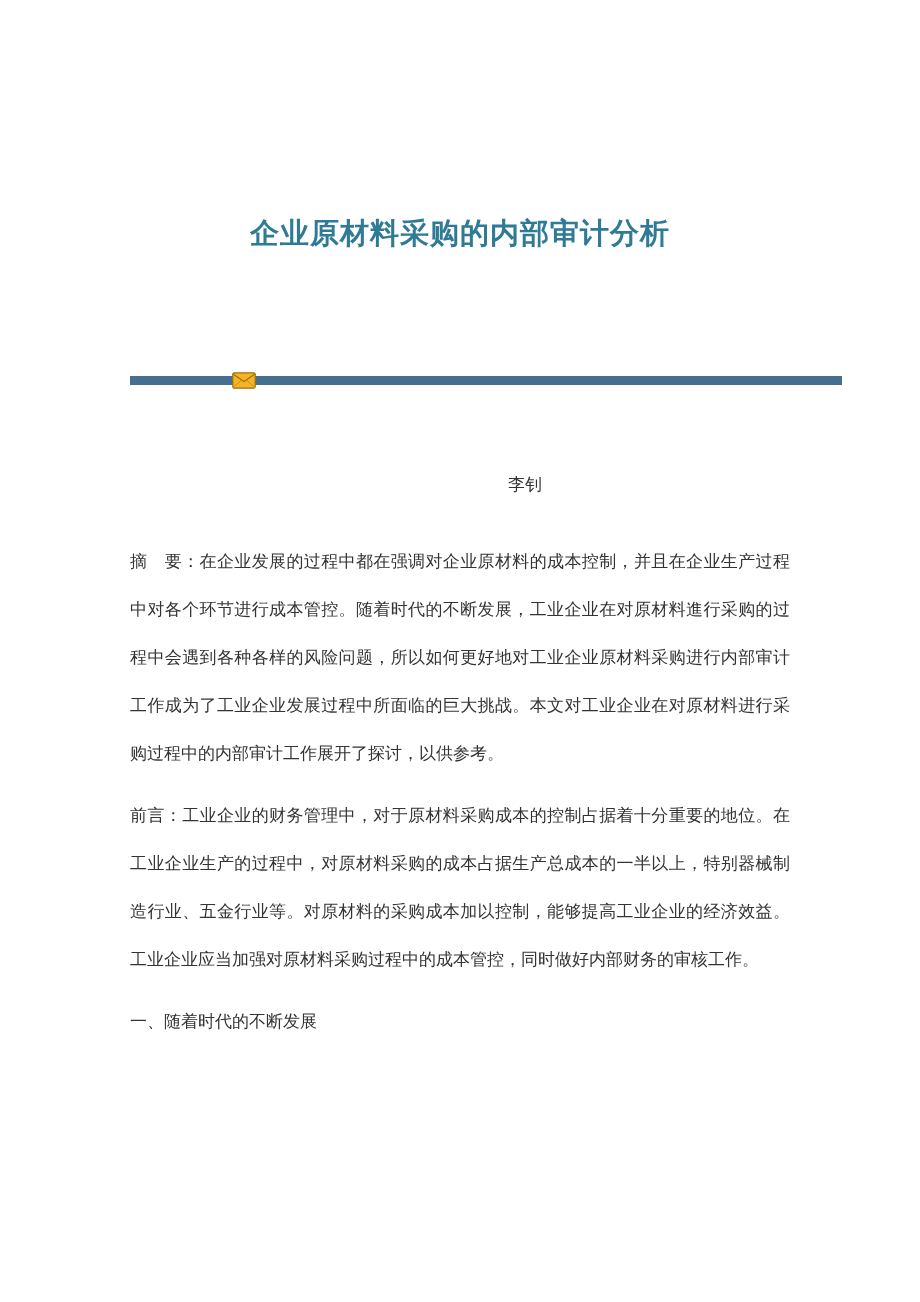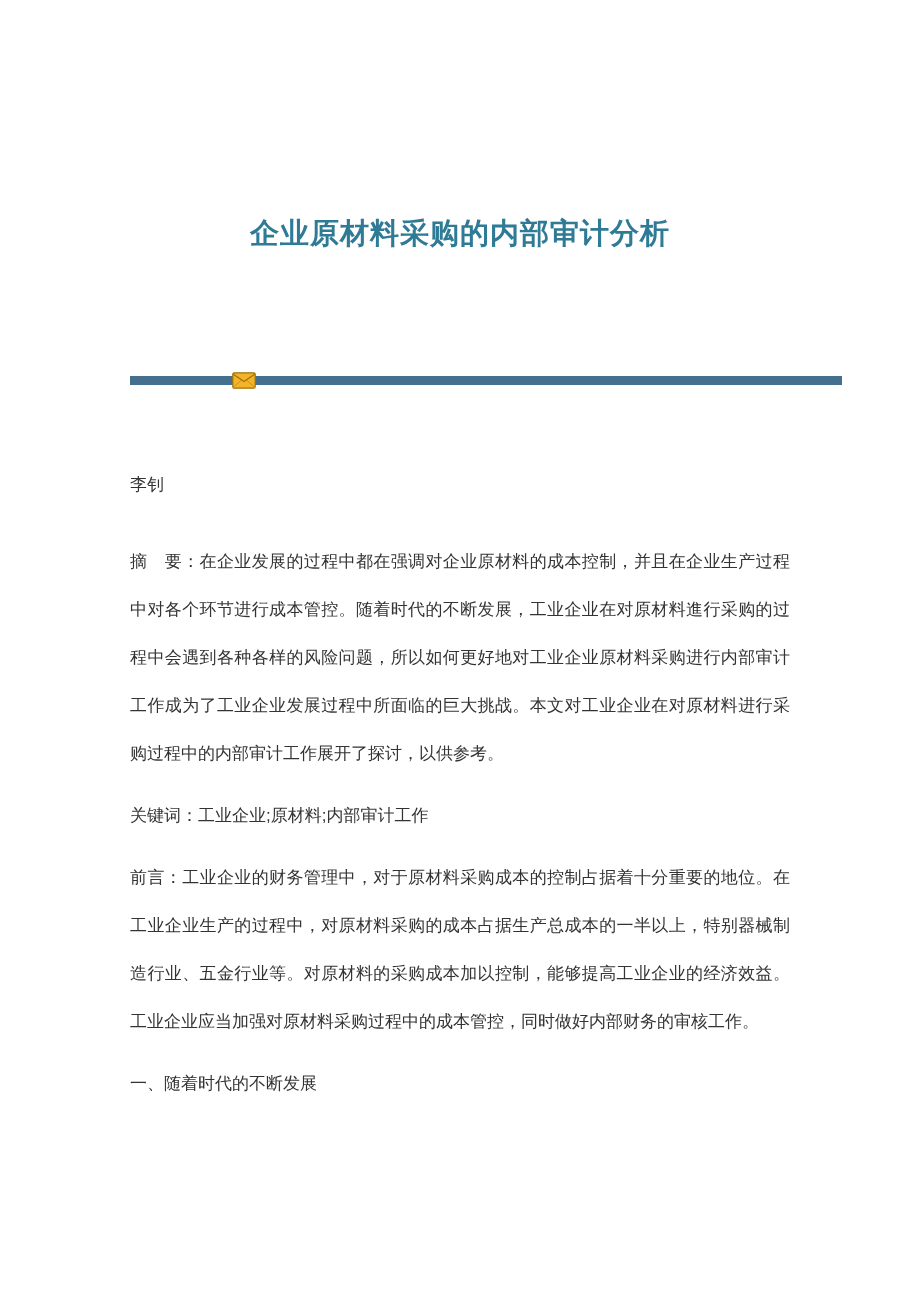--- a/index.html
+++ b/index.html
@@ -40,20 +40,21 @@
     position: absolute;
     left: 102px;
     top: -4px;
     width: 24px;
     height: 17px;
   }
   .author {
     margin: 88px 0 0 130px;
     font-size: 17px;
     color: #333333;
+    text-align: center;
   }
   .content {
     margin: 42px 130px 0 130px;
     width: 660px;
   }
   .content p {
     margin: 0 0 14px 0;
     font-size: 17px;
     line-height: 48px;
     color: #333333;
@@ -74,18 +75,17 @@
       <rect x="0.8" y="0.8" width="22.4" height="15.4" rx="1.5" fill="#f5b32a" stroke="#9a7408" stroke-width="1.2"></rect>
       <path d="M1 2 L12 9.5 L23 2" fill="none" stroke="#9a7408" stroke-width="1.2"></path>
       <path d="M1 15.5 L9 8.5 M23 15.5 L15 8.5" fill="none" stroke="#c9960f" stroke-width="1"></path>
     </svg>
   </div>
 
   <div class="author">李钊</div>
 
   <div class="content">
     <p>摘　要：在企业发展的过程中都在强调对企业原材料的成本控制，并且在企业生产过程中对各个环节进行成本管控。随着时代的不断发展，工业企业在对原材料進行采购的过程中会遇到各种各样的风险问题，所以如何更好地对工业企业原材料采购进行内部审计工作成为了工业企业发展过程中所面临的巨大挑战。本文对工业企业在对原材料进行采购过程中的内部审计工作展开了探讨，以供参考。</p>
-    <p>关键词：工业企业;原材料;内部审计工作</p>
     <p>前言：工业企业的财务管理中，对于原材料采购成本的控制占据着十分重要的地位。在工业企业生产的过程中，对原材料采购的成本占据生产总成本的一半以上，特别器械制造行业、五金行业等。对原材料的采购成本加以控制，能够提高工业企业的经济效益。工业企业应当加强对原材料采购过程中的成本管控，同时做好内部财务的审核工作。</p>
     <p>一、随着时代的不断发展</p>
   </div>
 
 </div>
 
 </body></html>

